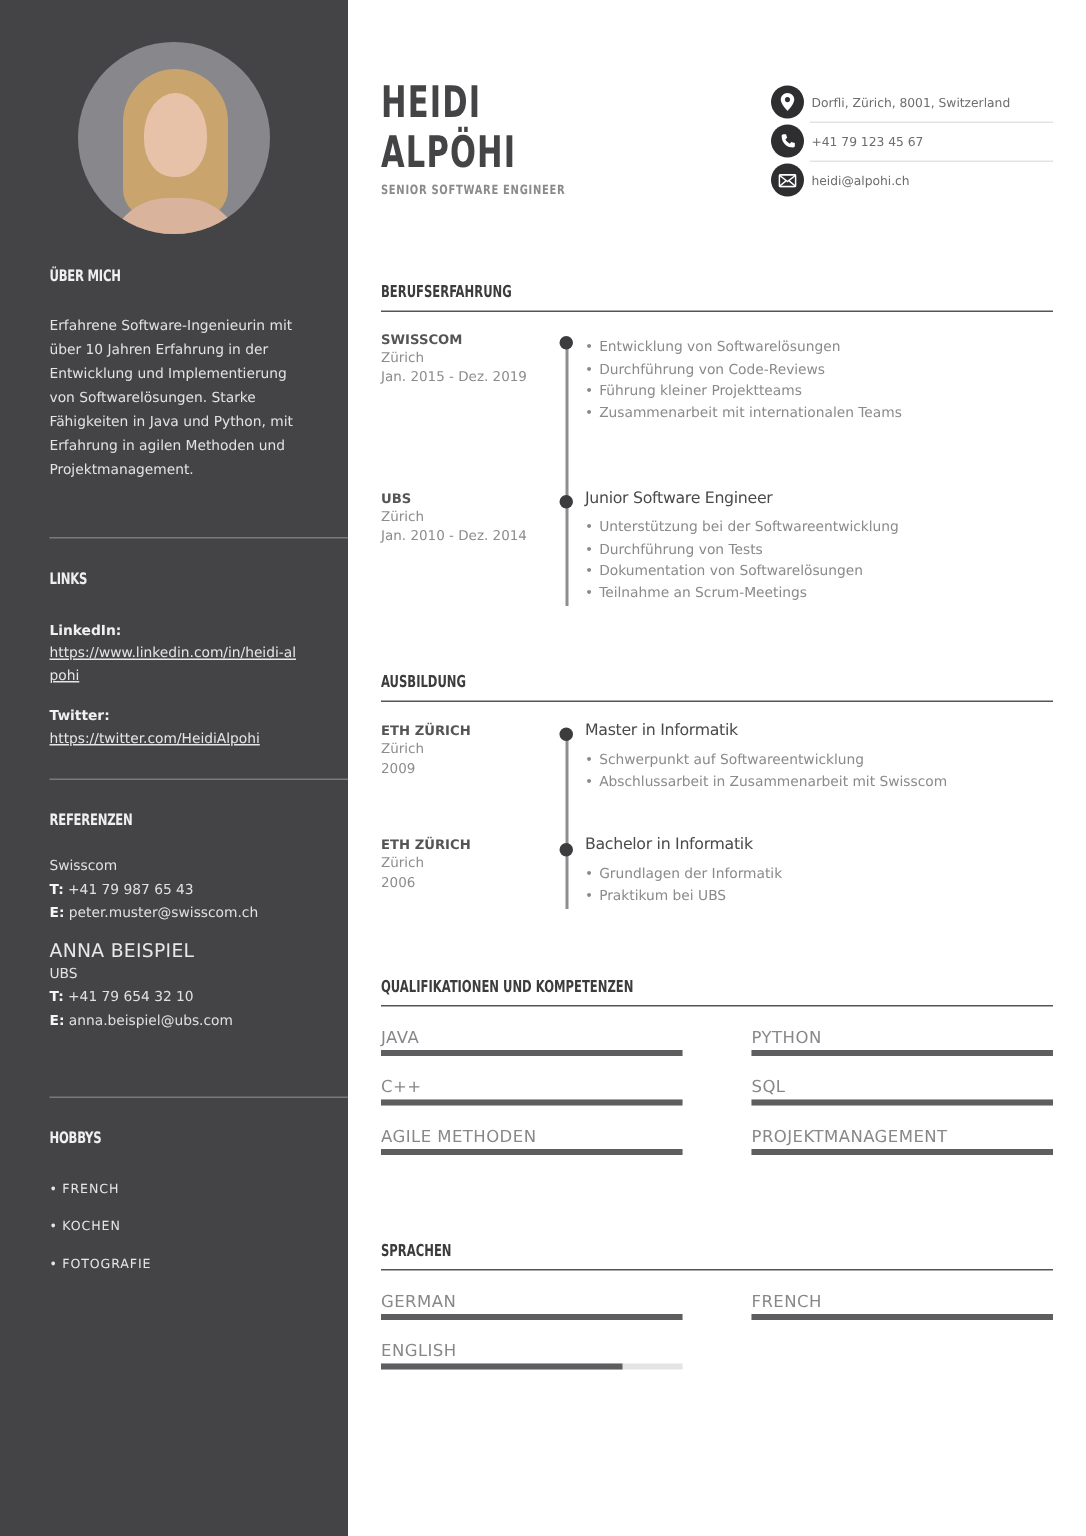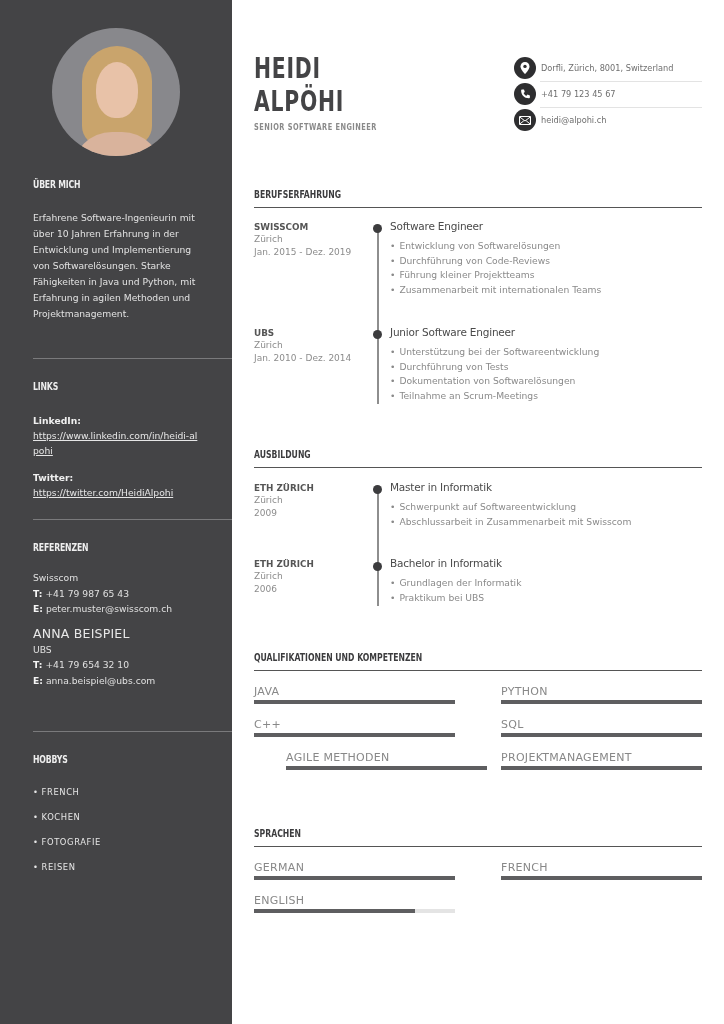--- a/index.html
+++ b/index.html
@@ -95,21 +95,20 @@
     </div>
   </div>
   <div class="sb-divider" style="top:731px;"></div>
 
   <div class="sb-section" style="top:753px;">
     <div class="sb-title">HOBBYS</div>
     <div style="margin-top:20px;">
       <div class="hobby">FRENCH</div>
       <div class="hobby">KOCHEN</div>
       <div class="hobby">FOTOGRAFIE</div>
-      <div class="hobby">REISEN</div>
     </div>
   </div>
 </aside>
 
 <div class="name">
   <div>HEIDI</div>
   <div>ALPÖHI</div>
 </div>
 <div class="subtitle">SENIOR SOFTWARE ENGINEER</div>
 
@@ -146,21 +145,20 @@
 <div class="sec-rule" style="top:207px;"></div>
 <div class="timeline" style="top:229px;height:175px;"></div>
 
 <div class="entry-left" style="top:221px;">
   <div class="entry-org">SWISSCOM</div>
   <div class="entry-meta">Zürich</div>
   <div class="entry-meta">Jan. 2015 - Dez. 2019</div>
 </div>
 <div class="dot" style="top:224px;"></div>
 <div class="entry-right" style="top:219px;">
-  <div class="entry-role">Software Engineer</div>
   <div class="bullets">
     <div class="bullet">Entwicklung von Softwarelösungen</div>
     <div class="bullet">Durchführung von Code-Reviews</div>
     <div class="bullet">Führung kleiner Projektteams</div>
     <div class="bullet">Zusammenarbeit mit internationalen Teams</div>
   </div>
 </div>
 
 <div class="entry-left" style="top:327px;">
   <div class="entry-org">UBS</div>
@@ -230,21 +228,21 @@
   <div class="bar">
       <div class="fill" style="width:100%;"></div>
     </div>
 </div>
 <div class="skill" style="left:501px;top:718px;">
   <div class="lbl">SQL</div>
   <div class="bar">
       <div class="fill" style="width:100%;"></div>
     </div>
 </div>
-<div class="skill" style="left:254px;top:751px;margin-left:32px;">
+<div class="skill" style="left:254px;top:751px;">
   <div class="lbl">AGILE METHODEN</div>
   <div class="bar">
       <div class="fill" style="width:100%;"></div>
     </div>
 </div>
 <div class="skill" style="left:501px;top:751px;">
   <div class="lbl">PROJEKTMANAGEMENT</div>
   <div class="bar">
       <div class="fill" style="width:100%;"></div>
     </div>

